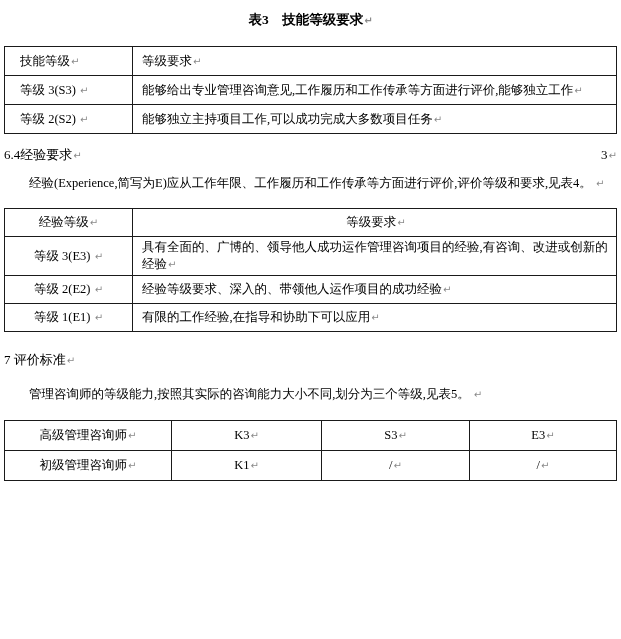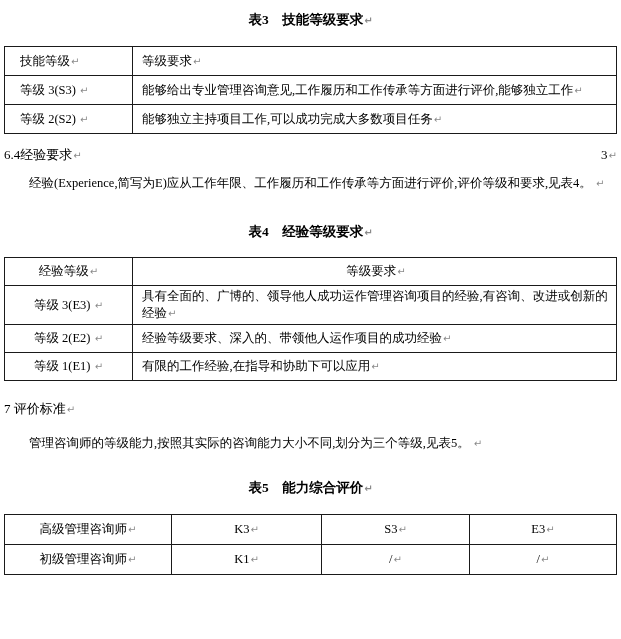--- a/index.html
+++ b/index.html
@@ -78,21 +78,20 @@
   </tbody>
     </table>
 
   <div class="heading h64">
     <span class="pagenum"><span>3</span><span class="pm">↵</span></span>
     <span>6.4经验要求</span><span class="pm">↵</span>
   </div>
 
   <div class="para"><span>经验(Experience,简写为E)应从工作年限、工作履历和工作传承等方面进行评价,评价等级和要求,见表4。</span> <span class="pm">↵</span></div>
 
-  <div class="tbl-title t4-title"><span>表4　经验等级要求</span><span class="pm">↵</span></div>
 
   <table class="tbl4">
     <tbody>
         <tr>
       <td class="c1"><span>经验等级</span><span class="pm">↵</span></td>
       <td class="c2 hdr2"><span>等级要求</span><span class="pm">↵</span></td>
     </tr>
     <tr>
       <td class="c1 tall"><span>等级 3(E3)</span> <span class="pm">↵</span></td>
       <td class="c2 tall"><span>具有全面的、广博的、领导他人成功运作管理咨询项目的经验,有咨询、改进或创新的经验</span><span class="pm">↵</span></td>
@@ -105,21 +104,20 @@
       <td class="c1"><span>等级 1(E1)</span> <span class="pm">↵</span></td>
       <td class="c2"><span>有限的工作经验,在指导和协助下可以应用</span><span class="pm">↵</span></td>
     </tr>
   </tbody>
     </table>
 
   <div class="heading h7"><span>7 评价标准</span><span class="pm">↵</span></div>
 
   <div class="para para2"><span>管理咨询师的等级能力,按照其实际的咨询能力大小不同,划分为三个等级,见表5。</span> <span class="pm">↵</span></div>
 
-  <div class="tbl-title t5-title"><span>表5　能力综合评价</span><span class="pm">↵</span></div>
 
   <table class="tbl5">
     <tbody>
     <tr class="drow">
       <td class="c1"><span>高级管理咨询师</span><span class="pm">↵</span></td>
       <td class="c2"><span>K3</span><span class="pm">↵</span></td>
       <td class="c3"><span>S3</span><span class="pm">↵</span></td>
       <td class="c4"><span>E3</span><span class="pm">↵</span></td>
     </tr>
     <tr class="drow">

